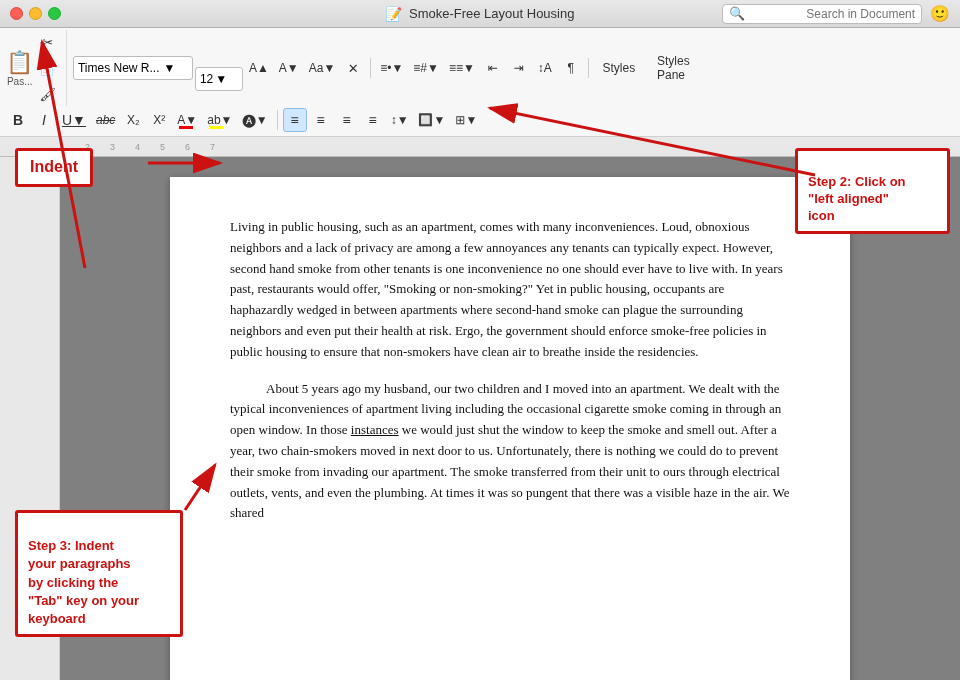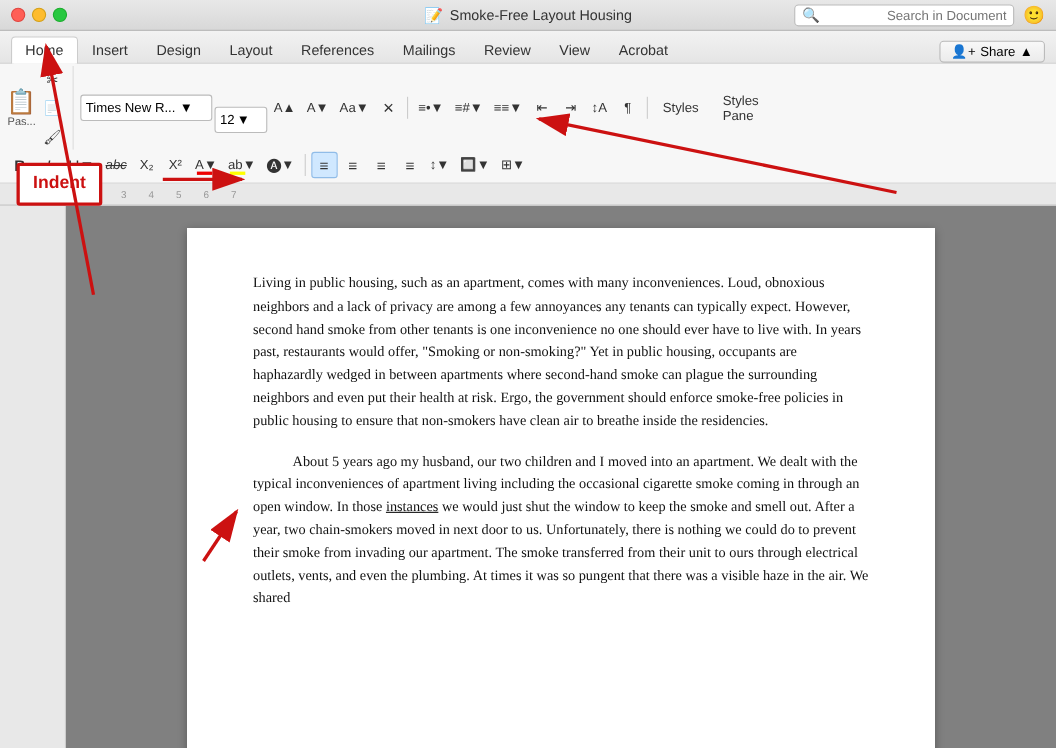--- a/index.html
+++ b/index.html
@@ -181,38 +181,20 @@
     </div>
     <div class="title-bar-right">
       <div class="search-box">
         <span>🔍</span>
         <input type="text" placeholder="Search in Document" style="">
       </div>
       <span class="smiley">🙂</span>
     </div>
   </div>
 
-  <div class="ribbon-tabs">
-    <div class="tab active">Home</div>
-    <div class="tab">Insert</div>
-    <div class="tab">Design</div>
-    <div class="tab">Layout</div>
-    <div class="tab">References</div>
-    <div class="tab">Mailings</div>
-    <div class="tab">Review</div>
-    <div class="tab">View</div>
-    <div class="tab">Acrobat</div>
-    <div class="tab-right">
-      <div class="share-btn">
-        <span>👤+</span>
-        <span>Share</span>
-        <span>▲</span>
-      </div>
-    </div>
-  </div>
 
   <div class="toolbar">
 
     <div class="toolbar-row">
 
       <div style="display:flex;align-items:center;border-right:1px solid #ddd;padding-right:6px;margin-right:4px;">
         <div style="display:flex;flex-direction:column;align-items:center;">
           <span style="font-size:22px;color:#555;">📋</span>
           <span style="font-size:10px;color:#555;">Pas...</span>
         </div>
@@ -309,21 +291,33 @@
     </div>
   </div>
 
   <div class="overlay-layer">
 
     <div class="annotation-box" style="left:15px; top:148px; font-size:16px; padding:6px 12px;">
       <span>Indent</span>
     </div>
 
 
-
+    <div class="annotation-box" style="right:10px; top:148px; width:155px; font-size:13px; white-space:pre-line;">
+      <span>Step 2: Click on
+"left aligned"
+icon</span>
+    </div>
+
+    <div class="annotation-box" style="left:15px; top:510px; width:168px; font-size:13px; white-space:pre-line; line-height:1.4;">
+      <span>Step 3: Indent
+your paragraphs
+by clicking the
+"Tab" key on your
+keyboard</span>
+    </div>
 
     <svg class="arrow-svg" style="left:0;top:0;width:960px;height:680px;" xmlns="http://www.w3.org/2000/svg">
       <defs>
         <marker id="arrowhead" markerWidth="10" markerHeight="7" refX="9" refY="3.5" orient="auto">
           <polygon points="0 0, 10 3.5, 0 7" fill="#cc1111"></polygon>
         </marker>
         <marker id="arrowhead2" markerWidth="10" markerHeight="7" refX="9" refY="3.5" orient="auto">
           <polygon points="0 0, 10 3.5, 0 7" fill="#cc1111"></polygon>
         </marker>
       </defs>

